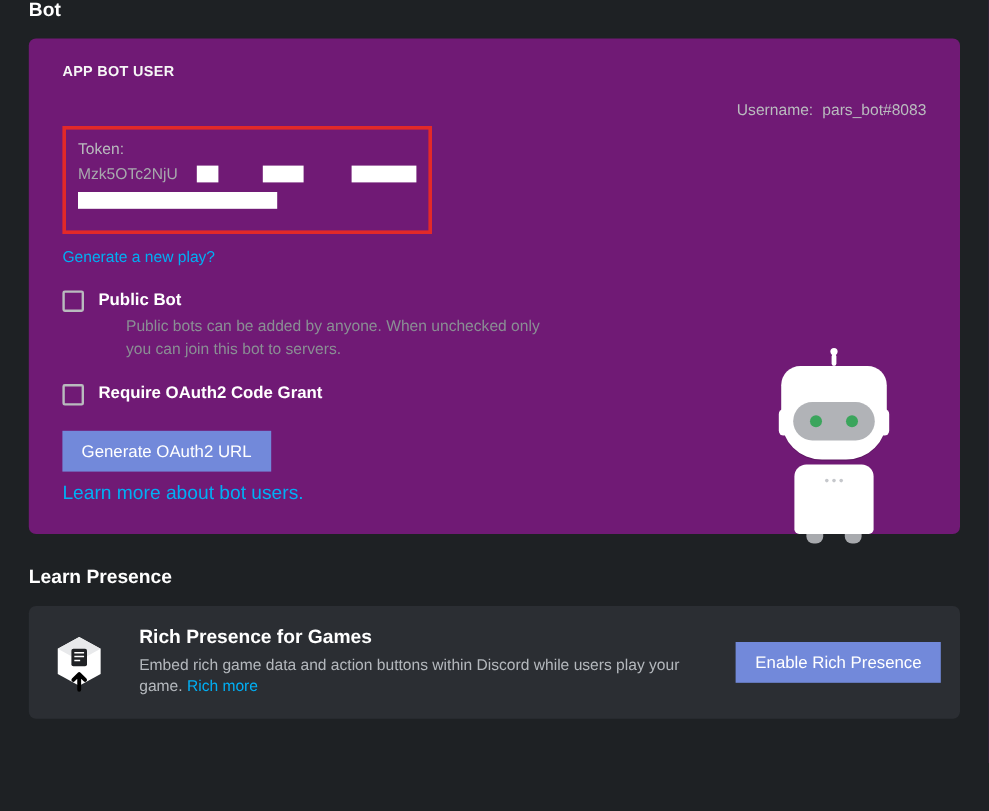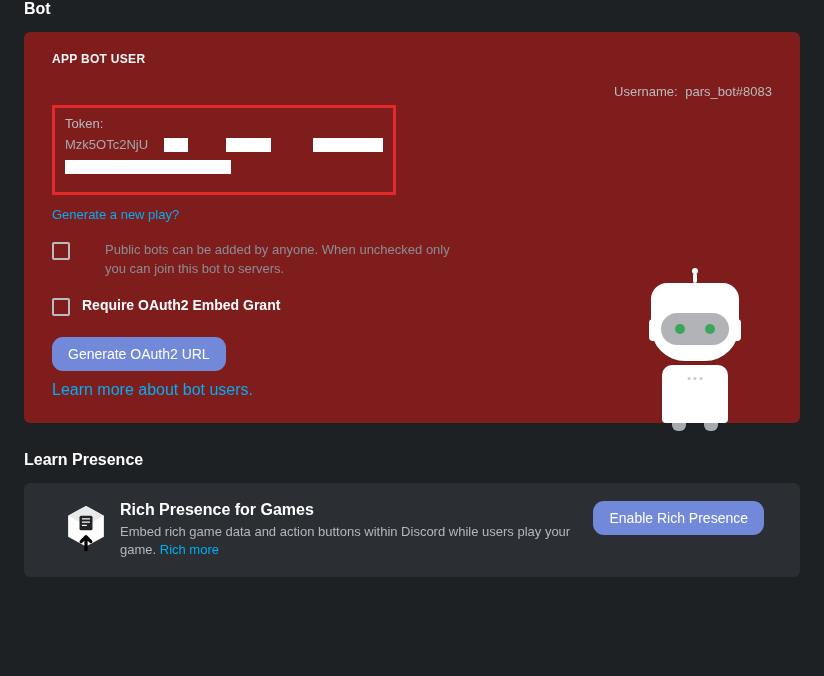--- a/index.html
+++ b/index.html
@@ -12,21 +12,21 @@
       overflow: hidden;
       padding: 0 24px;
     }
     .section-title {
       font-size: 16px;
       font-weight: 700;
       color: #fff;
       margin-bottom: 14px;
     }
     .card {
-      background: #7f1d1d;
+      background: #701a75;
       border-radius: 6px;
       padding: 20px 28px 24px 28px;
       position: relative;
       margin-bottom: 28px;
     }
     .card-header {
       font-size: 12px;
       font-weight: 600;
       letter-spacing: 0.3px;
       color: #f6f6f6;
@@ -38,21 +38,21 @@
       margin-bottom: 6px;
       text-align: right;
     }
     .field-label { color: #b9bbbe; }
     .field-value { color: #b9bbbe; margin-left: 4px; }
     .token-box {
       border: 3px solid #e32929;
       padding: 8px 10px 10px 10px;
       margin-top: 2px;
       margin-bottom: 10px;
-      width: 344px;
+      width: 308px;
     }
     .token-label {
       font-size: 13px;
       color: #b9bbbe;
       margin-bottom: 6px;
     }
     .token-redact-row {
       display: flex;
       align-items: center;
       gap: 16px;
@@ -98,21 +98,21 @@
     }
     .checkbox-desc {
       font-size: 13px;
       color: #8a8e94;
       line-height: 1.45;
       margin-left: 23px;
     }
     .btn {
       display: inline-block;
       border: none;
-      border-radius: 11px;
+      border-radius: 0;
       cursor: pointer;
       font-size: 14px;
       font-weight: 500;
       padding: 9px 16px;
       color: #fff;
     }
     .btn-blurple { background: #7289da; }
     .gen-oauth-btn { margin-top: 18px; }
     .learn-bot-users {
       display: block;
@@ -178,24 +178,24 @@
     .robot-dots span{ width:3px;height:3px;background:#c6c8cc;border-radius:50%;}
     .robot-foot {
       width: 14px; height: 8px; background:#a8aaae; border-radius: 0 0 6px 6px;
       position:absolute; bottom:-8px;
     }
     .robot-foot.l{ left:10px;} .robot-foot.r{ right:10px;}
 
     .rp-card {
       background: #2b2e33;
       border-radius: 6px;
-      padding: 18px 36px;
+      padding: 18px 16px;
       display: flex;
-      align-items: flex-start;
-      gap: 8px;
+      align-items: center;
+      gap: 24px;
     }
     .rp-icon {
       width: 52px; height: 52px; flex-shrink:0;
     }
     .rp-text { flex: 1; }
     .rp-title {
       font-size: 16px; font-weight: 700; color: #fff; margin-bottom: 4px;
     }
     .rp-desc {
       font-size: 13px; color: #b4b8bd; line-height:1.4;
@@ -227,28 +227,29 @@
     <div class="token-redact-row">
       <span class="redact-bar" style="width:166px"></span>
     </div>
   </div>
 
   <a class="link">Generate a new play?</a>
 
   <div class="checkbox-row">
     <div class="checkbox"></div>
     <div class="checkbox-content">
+      <div class="checkbox-title">Public Bot</div>
       <div class="checkbox-desc">Public bots can be added by anyone. When unchecked only you can join this bot to servers.</div>
     </div>
   </div>
 
   <div class="checkbox-row">
     <div class="checkbox"></div>
     <div class="checkbox-content">
-      <div class="checkbox-title">Require OAuth2 Embed Grant</div>
+      <div class="checkbox-title">Require OAuth2 Code Grant</div>
     </div>
   </div>
 
   <button class="btn btn-blurple gen-oauth-btn">Generate OAuth2 URL</button>
 
   <a class="link link-small learn-bot-users">Learn more about bot users.</a>
 
   
   <div class="robot">
     <div class="robot-ant">

